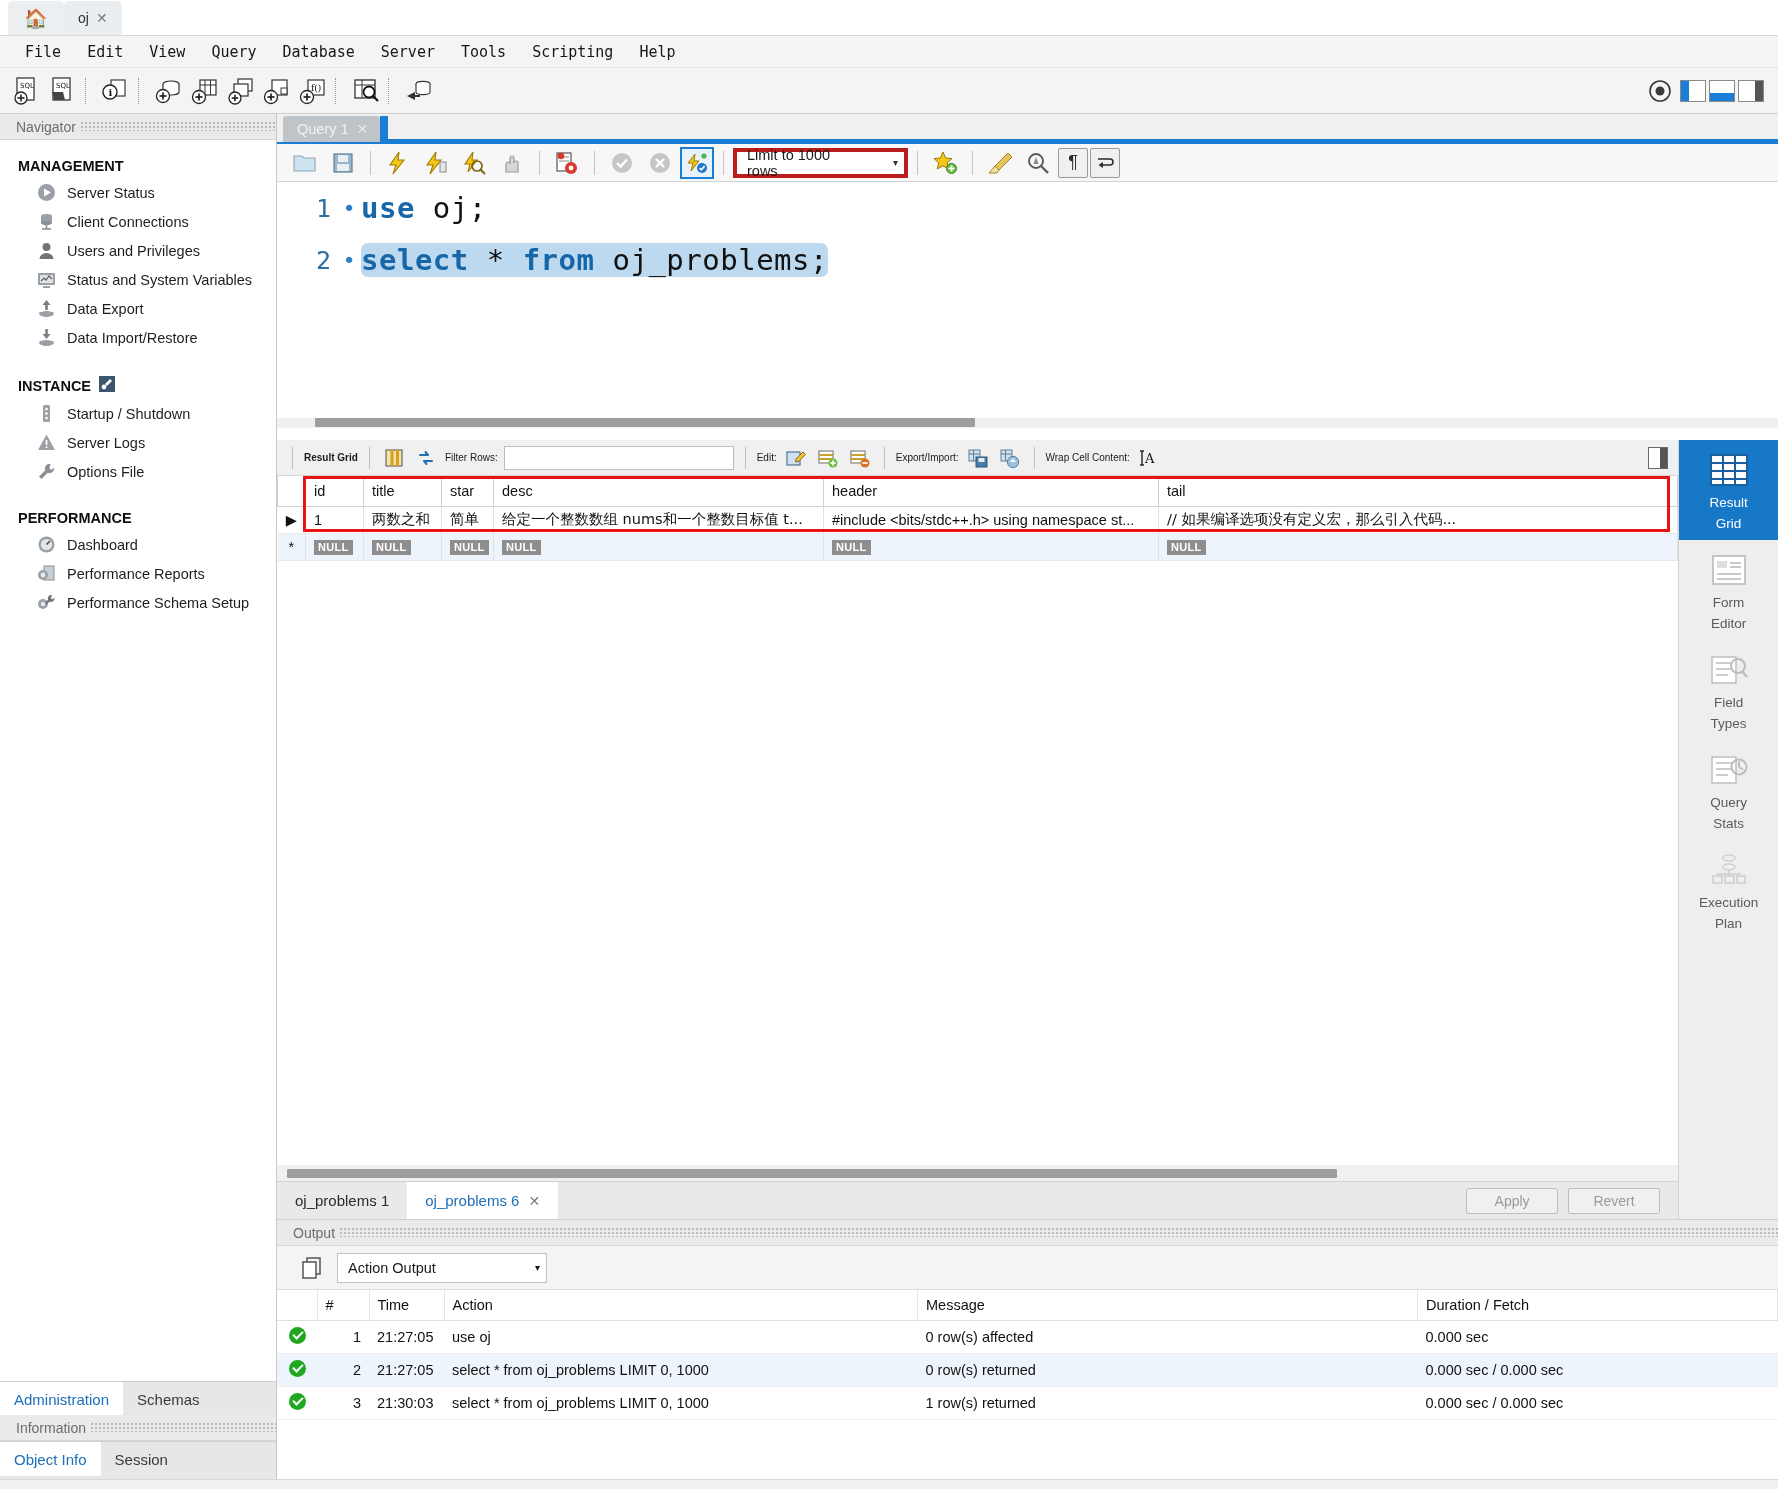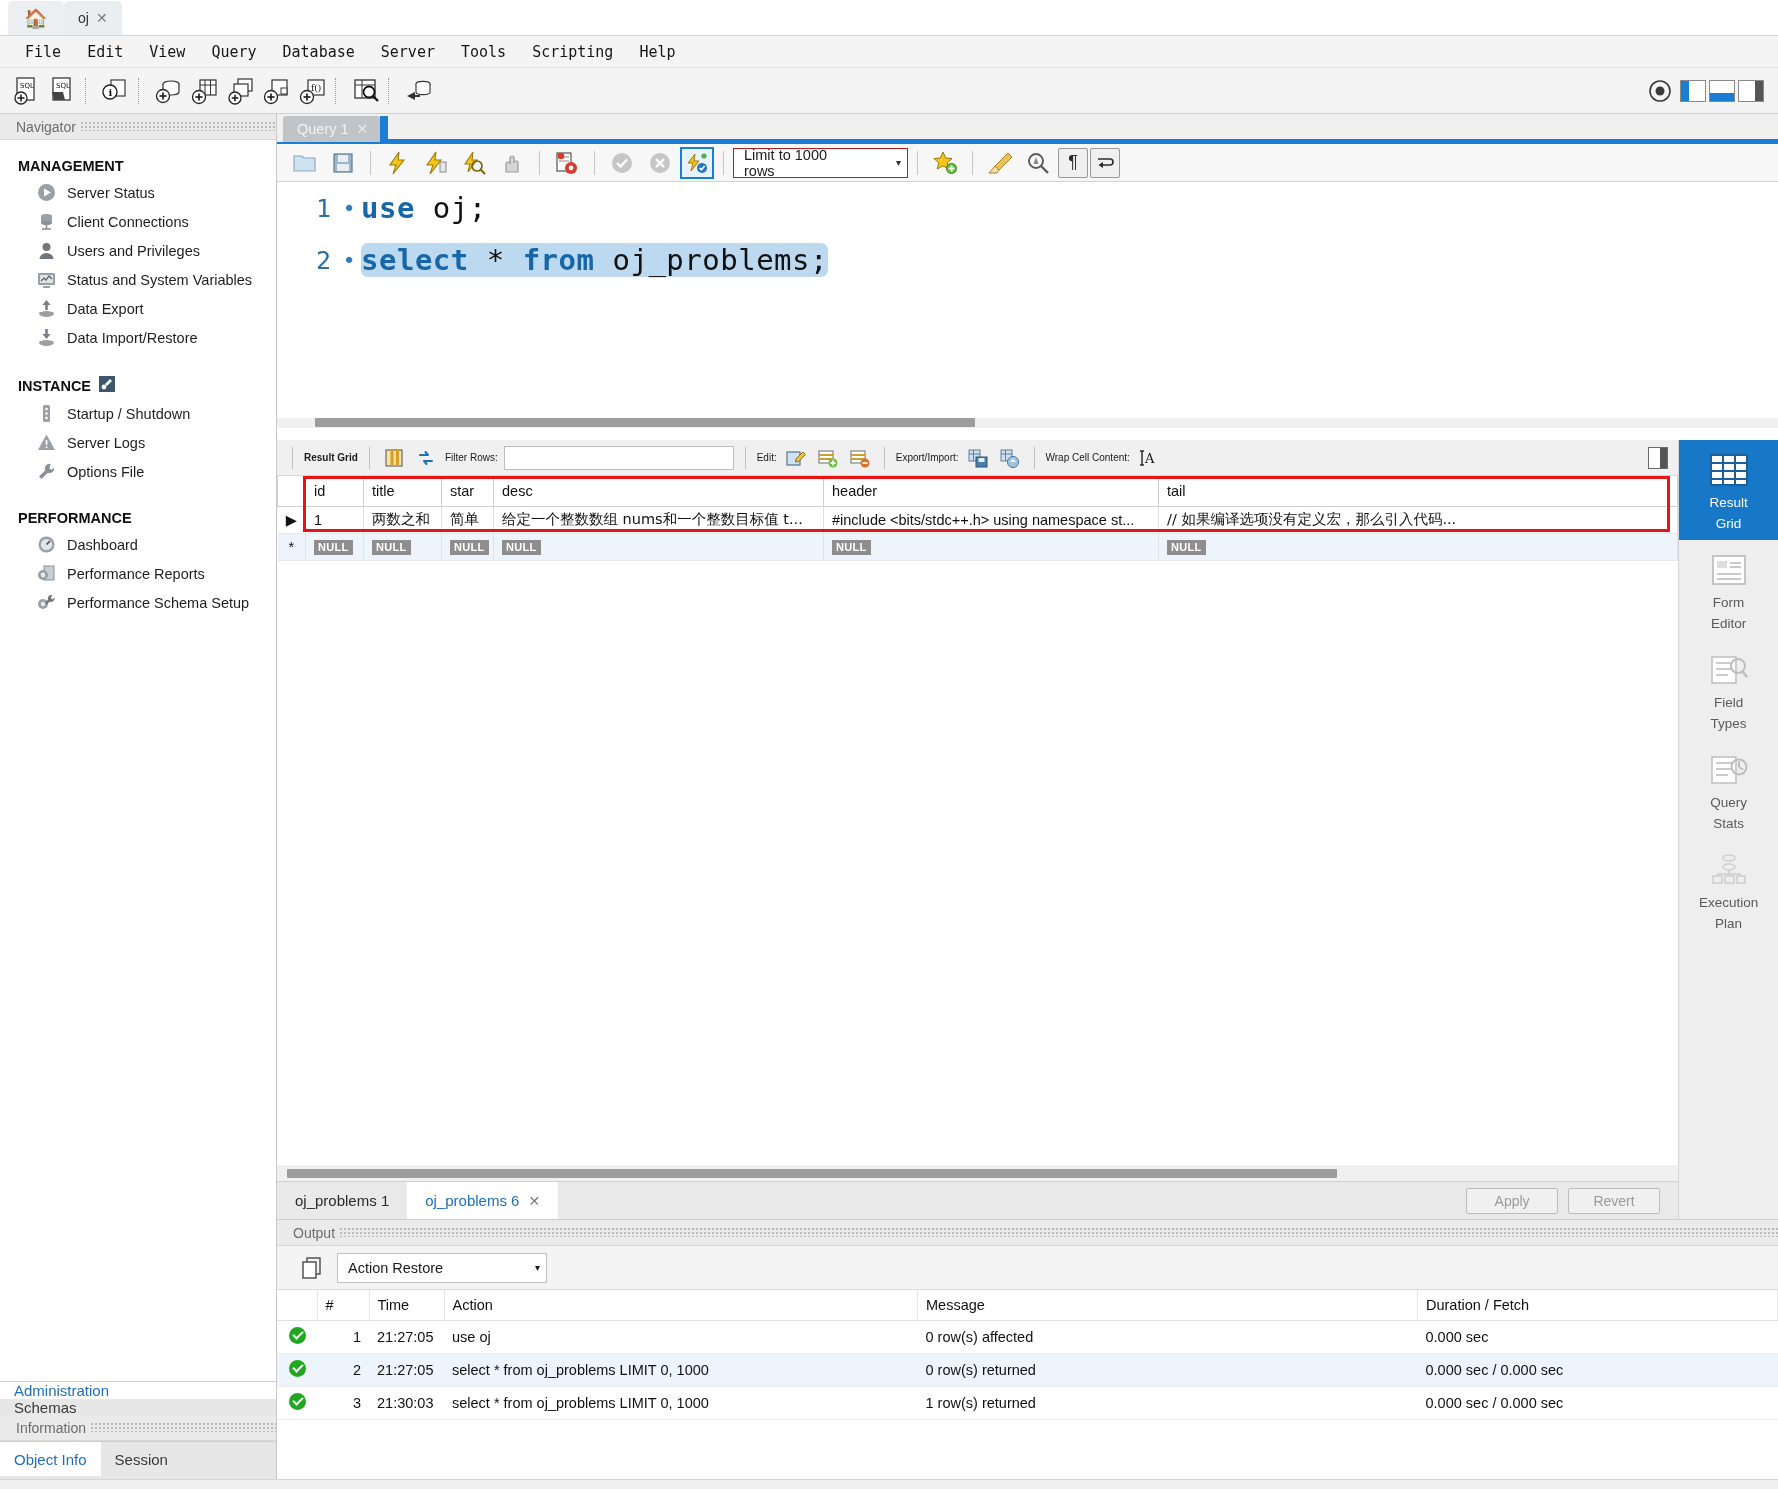--- a/index.html
+++ b/index.html
@@ -89,21 +89,21 @@
     border-bottom:1px solid #d8d8d8; position:relative; overflow:hidden;
   }
   .panel-header .dots { flex:1; height:9px; margin-left:4px;
     background-image: radial-gradient(#b9b9b9 1px, transparent 1px);
     background-size: 4px 4px; background-position: 0 3px; }
   .nav-scroll { flex:1 1 auto; overflow:hidden; padding-top:10px; }
   .nav-group { font-weight:bold; font-size:14.5px; color:#0f0f0f; padding:8px 0 4px 18px; display:flex; align-items:center; gap:8px; }
   .nav-item { display:flex; align-items:center; gap:10px; padding:4px 0 4px 36px; font-size:14.5px; color:#1e1e1e; }
   .nav-ico { width:21px; height:21px; flex:0 0 21px; display:flex; align-items:center; justify-content:center; }
   .nav-gap { height:16px; }
-  .sb-tabs { display:flex; height:34px; background:#e7e7e7; border-top:1px solid #cfcfcf;flex-direction:column; }
+  .sb-tabs { display:flex; height:34px; background:#e7e7e7; border-top:1px solid #cfcfcf; }
   .sb-tab { padding:0 14px; height:34px; display:flex; align-items:center; font-size:15px; color:#3a3a3a; }
   .sb-tab.active { background:#ffffff; color:#1d6fb8; }
   .info-body { flex:0 0 auto; height:400px; background:#fff; padding: 46px 0 0 42px; }
   .info-title { font-weight:bold; font-size:16px; color:#111; }
   .sb-bottom { margin-top:auto; display:flex; height:38px; background:#e7e7e7; border-top:1px solid #cfcfcf; align-items:stretch; }
   .sb-bottom .sb-tab.active { background:#ffffff; }
 
   
   .main { flex:1 1 auto; display:flex; flex-direction:column; min-width:0; background:#fdba74; }
 
@@ -113,21 +113,21 @@
           border-top-left-radius:3px; border-top-right-radius:3px; }
   .qtab .tab-x { color:#e9e9e9; }
   .qtab-rest { flex:1; border-bottom:3px solid #1a7fd4; height:26px; }
   .qtab-mark { width:8px; background:#1a7fd4; height:26px; }
 
   .qtoolbar { height:40px; flex:0 0 40px; display:flex; align-items:center; gap:2px;
               background:#f7f7f7; border-top:2px solid #1a7fd4; border-bottom:1px solid #d4d4d4; padding-left:10px; }
   .qbtn { width:36px; height:34px; display:flex; align-items:center; justify-content:center; }
   .qbtn.boxed { border:2px solid #1a7fd4; background:#e8f2fb; width:34px; height:32px; }
   .qsep { width:1px; height:24px; background:#c4c4c4; margin:0 7px; }
-  .limitsel { width:175px; height:30px; background:#fff; border:1px solid #b91c1c;
+  .limitsel { width:175px; height:30px; background:#fff; border:4px solid #b91c1c;
               display:flex; align-items:center; padding:0 6px 0 10px; font-size:14.5px; color:#1b1b1b;gap:36px; }
   .limitsel .caret { margin-left:auto; font-size:10px; color:#333; }
   .sqbtn { width:30px; height:30px; border:1px solid #9a9a9a; background:#f0f0f0;
            display:flex; align-items:center; justify-content:center; border-radius:2px; }
 
   .editor { flex:0 0 258px; background:#fff; position:relative; overflow:hidden; }
   .code-line { display:flex; align-items:center; height:52px; font-family:"DejaVu Sans Mono", monospace; }
   .gutter { width:60px; flex:0 0 60px; text-align:right; padding-right:6px; font-size:25px; color:#2f6f9f; }
   .bullet { width:24px; flex:0 0 24px; color:#2f7fc2; font-size:22px; text-align:center; }
   .code { font-size:29px; letter-spacing:.5px; white-space:pre; }
@@ -882,21 +882,21 @@
           <span class="dots"></span>
         </div>
         <div class="out-toolbar">
           <span class="ricon">
             <svg width="22" height="24">
                 <rect x="6" y="2" width="13" height="16" fill="none" stroke="#4a4a4a" stroke-width="1.4"></rect>
                 <rect x="2" y="6" width="13" height="16" fill="#fff" stroke="#4a4a4a" stroke-width="1.4"></rect>
               </svg>
           </span>
           <div class="out-select">
-            <span>Action Restore</span>
+            <span>Action Output</span>
             <span class="caret">▾</span>
           </div>
         </div>
         <table class="outgrid">
           <colgroup>
             <col style="width:40px">
               <col style="width:52px">
               <col style="width:75px">
             <col style="width:">
               <col style="width:500px">

